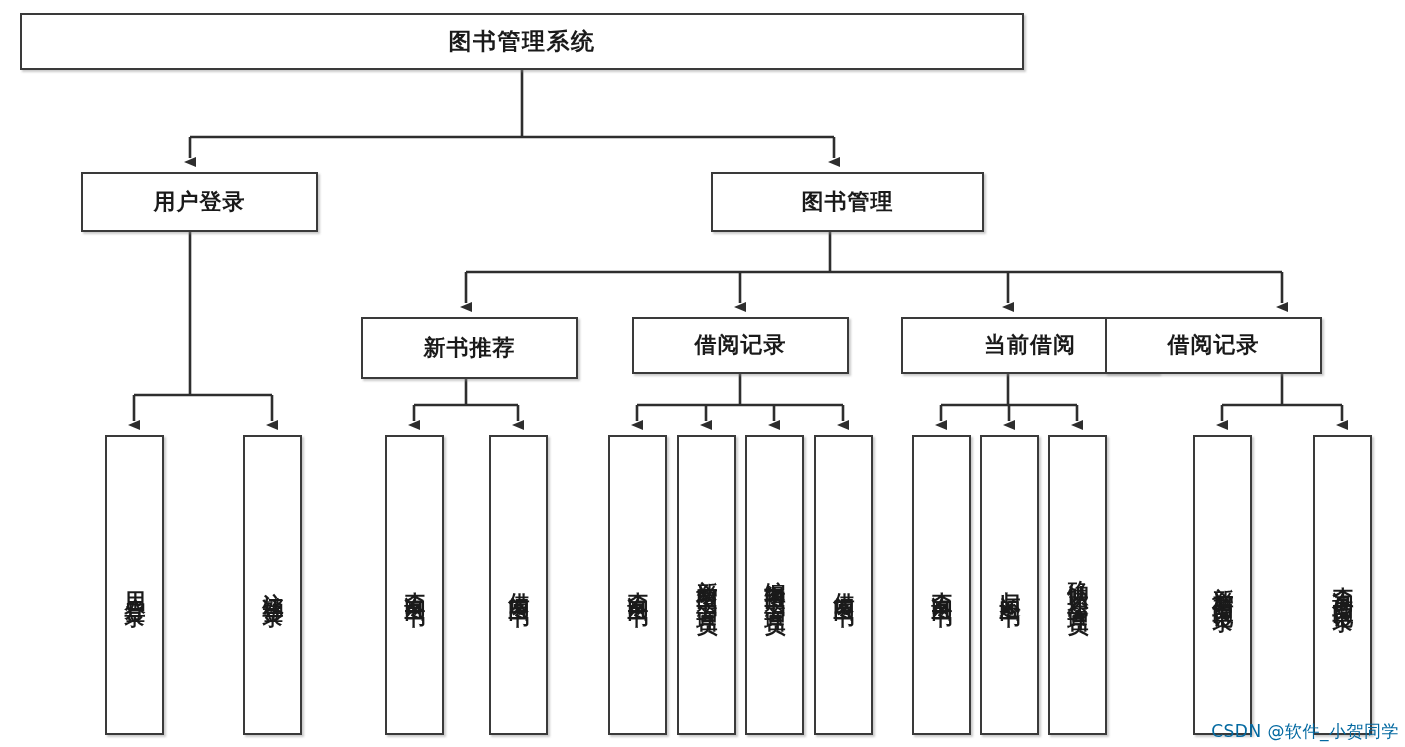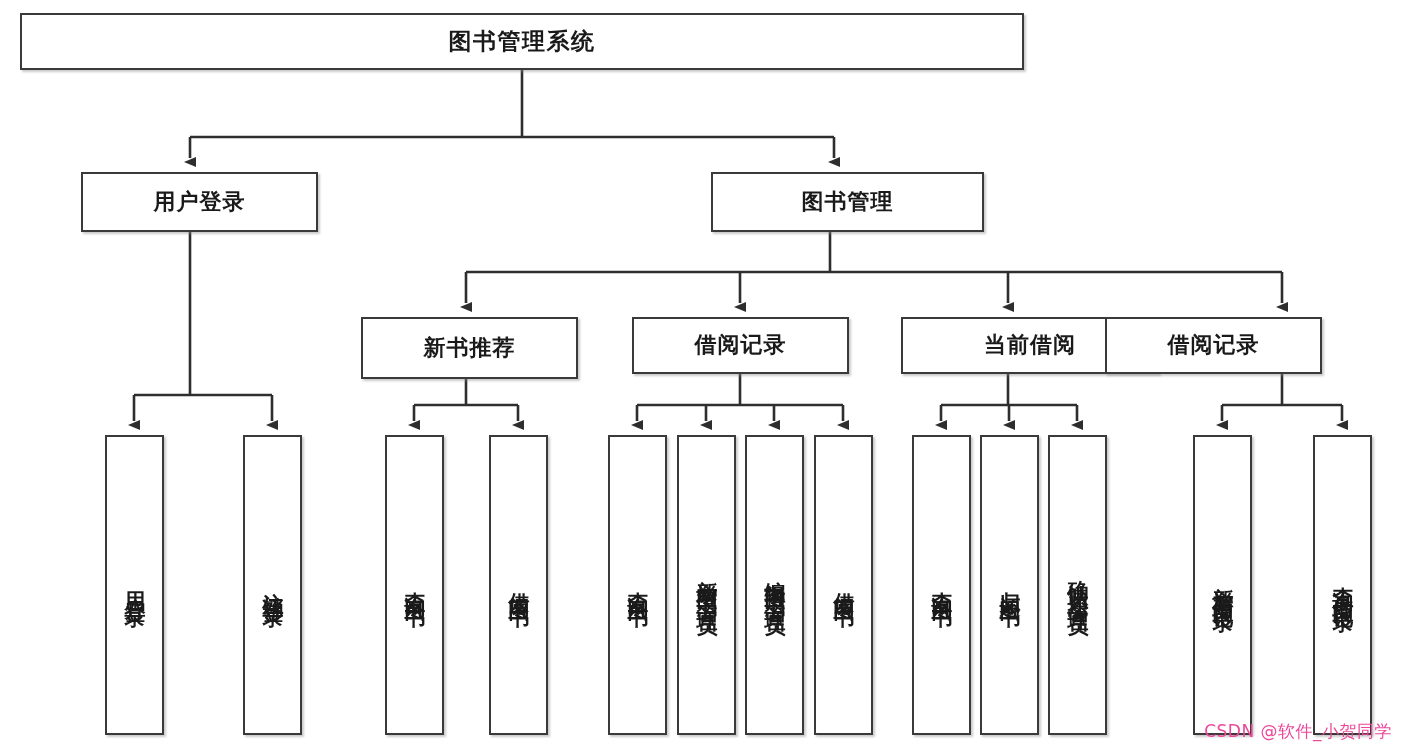--- a/index.html
+++ b/index.html
@@ -60,24 +60,24 @@
   .node.vert .label {
     writing-mode: vertical-rl;
     text-orientation: upright;
     font-size: 21px;
     letter-spacing: 5px;
     line-height: 1;
     white-space: nowrap;
   }
   .watermark {
     position: absolute;
-    right: 13px;
+    right: 6px;
     bottom: 4px;
     font-size: 17px;
-    color: #ec4899;
+    color: #0369a1;
     letter-spacing: 0.5px;
     white-space: nowrap;
     user-select: none;
   }
 </style>
 </head>
 <body>
 
 <div id="canvas">
 

